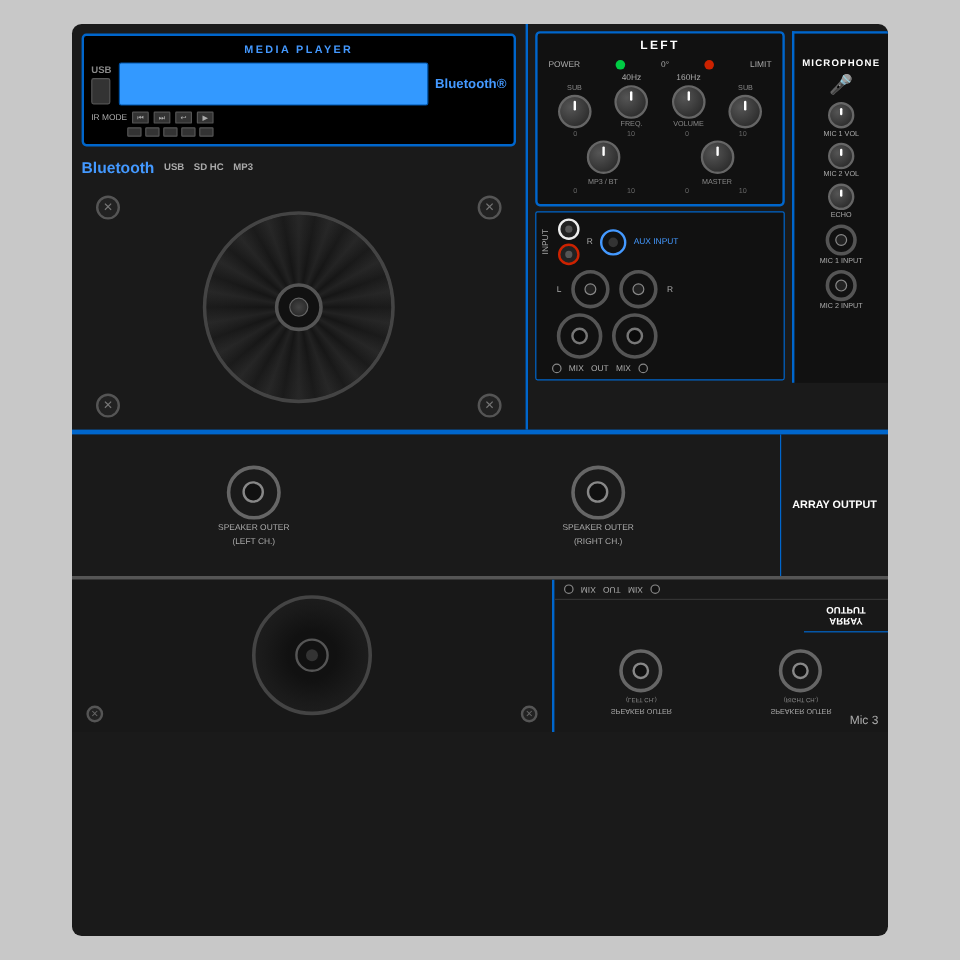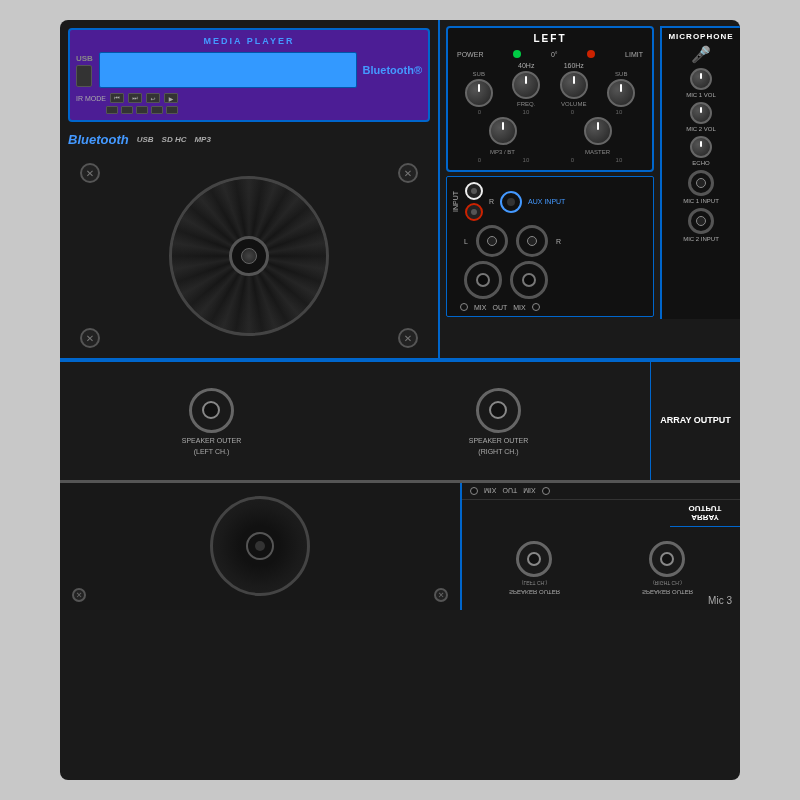--- a/index.html
+++ b/index.html
@@ -34,21 +34,21 @@
       width: 380px;
       display: flex;
       flex-direction: column;
       border-right: 2px solid #0066cc;
     }
     .media-player-section {
       border: 2px solid #0066cc;
       margin: 8px 8px 4px 8px;
       border-radius: 4px;
       padding: 6px;
-      background: #4c1d95;
+      background: #000000;
     }
     .media-player-title {
       text-align: center;
       color: #4499ff;
       font-size: 9px;
       letter-spacing: 2px;
       margin-bottom: 6px;
       font-weight: bold;
     }
     .media-player-body {
@@ -124,21 +124,20 @@
     .icons-row {
       display: flex;
       align-items: center;
       gap: 8px;
       padding: 6px 8px;
     }
     .icons-row span {
       color: #4499ff;
       font-size: 11px;
       font-weight: bold;
-      font-style: italic;
     }
     .icons-row .small-icon {
       color: #aaa;
       font-size: 8px;
     }
     
     .fan-area {
       flex: 1;
       display: flex;
       align-items: center;
@@ -284,21 +283,21 @@
       border-radius: 50%;
       background: #555;
     }
     
     .mic-section {
       width: 80px;
       background: #111;
       border-left: 2px solid #0066cc;
       border-top: 2px solid #0066cc;
       margin-top: 6px;
-      padding: 4px;
+      padding: 20px;
       display: flex;
       flex-direction: column;
       align-items: center;
       gap: 4px;
     }
     .mic-title {
       color: #fff;
       font-size: 8px;
       font-weight: bold;
       letter-spacing: 1px;

